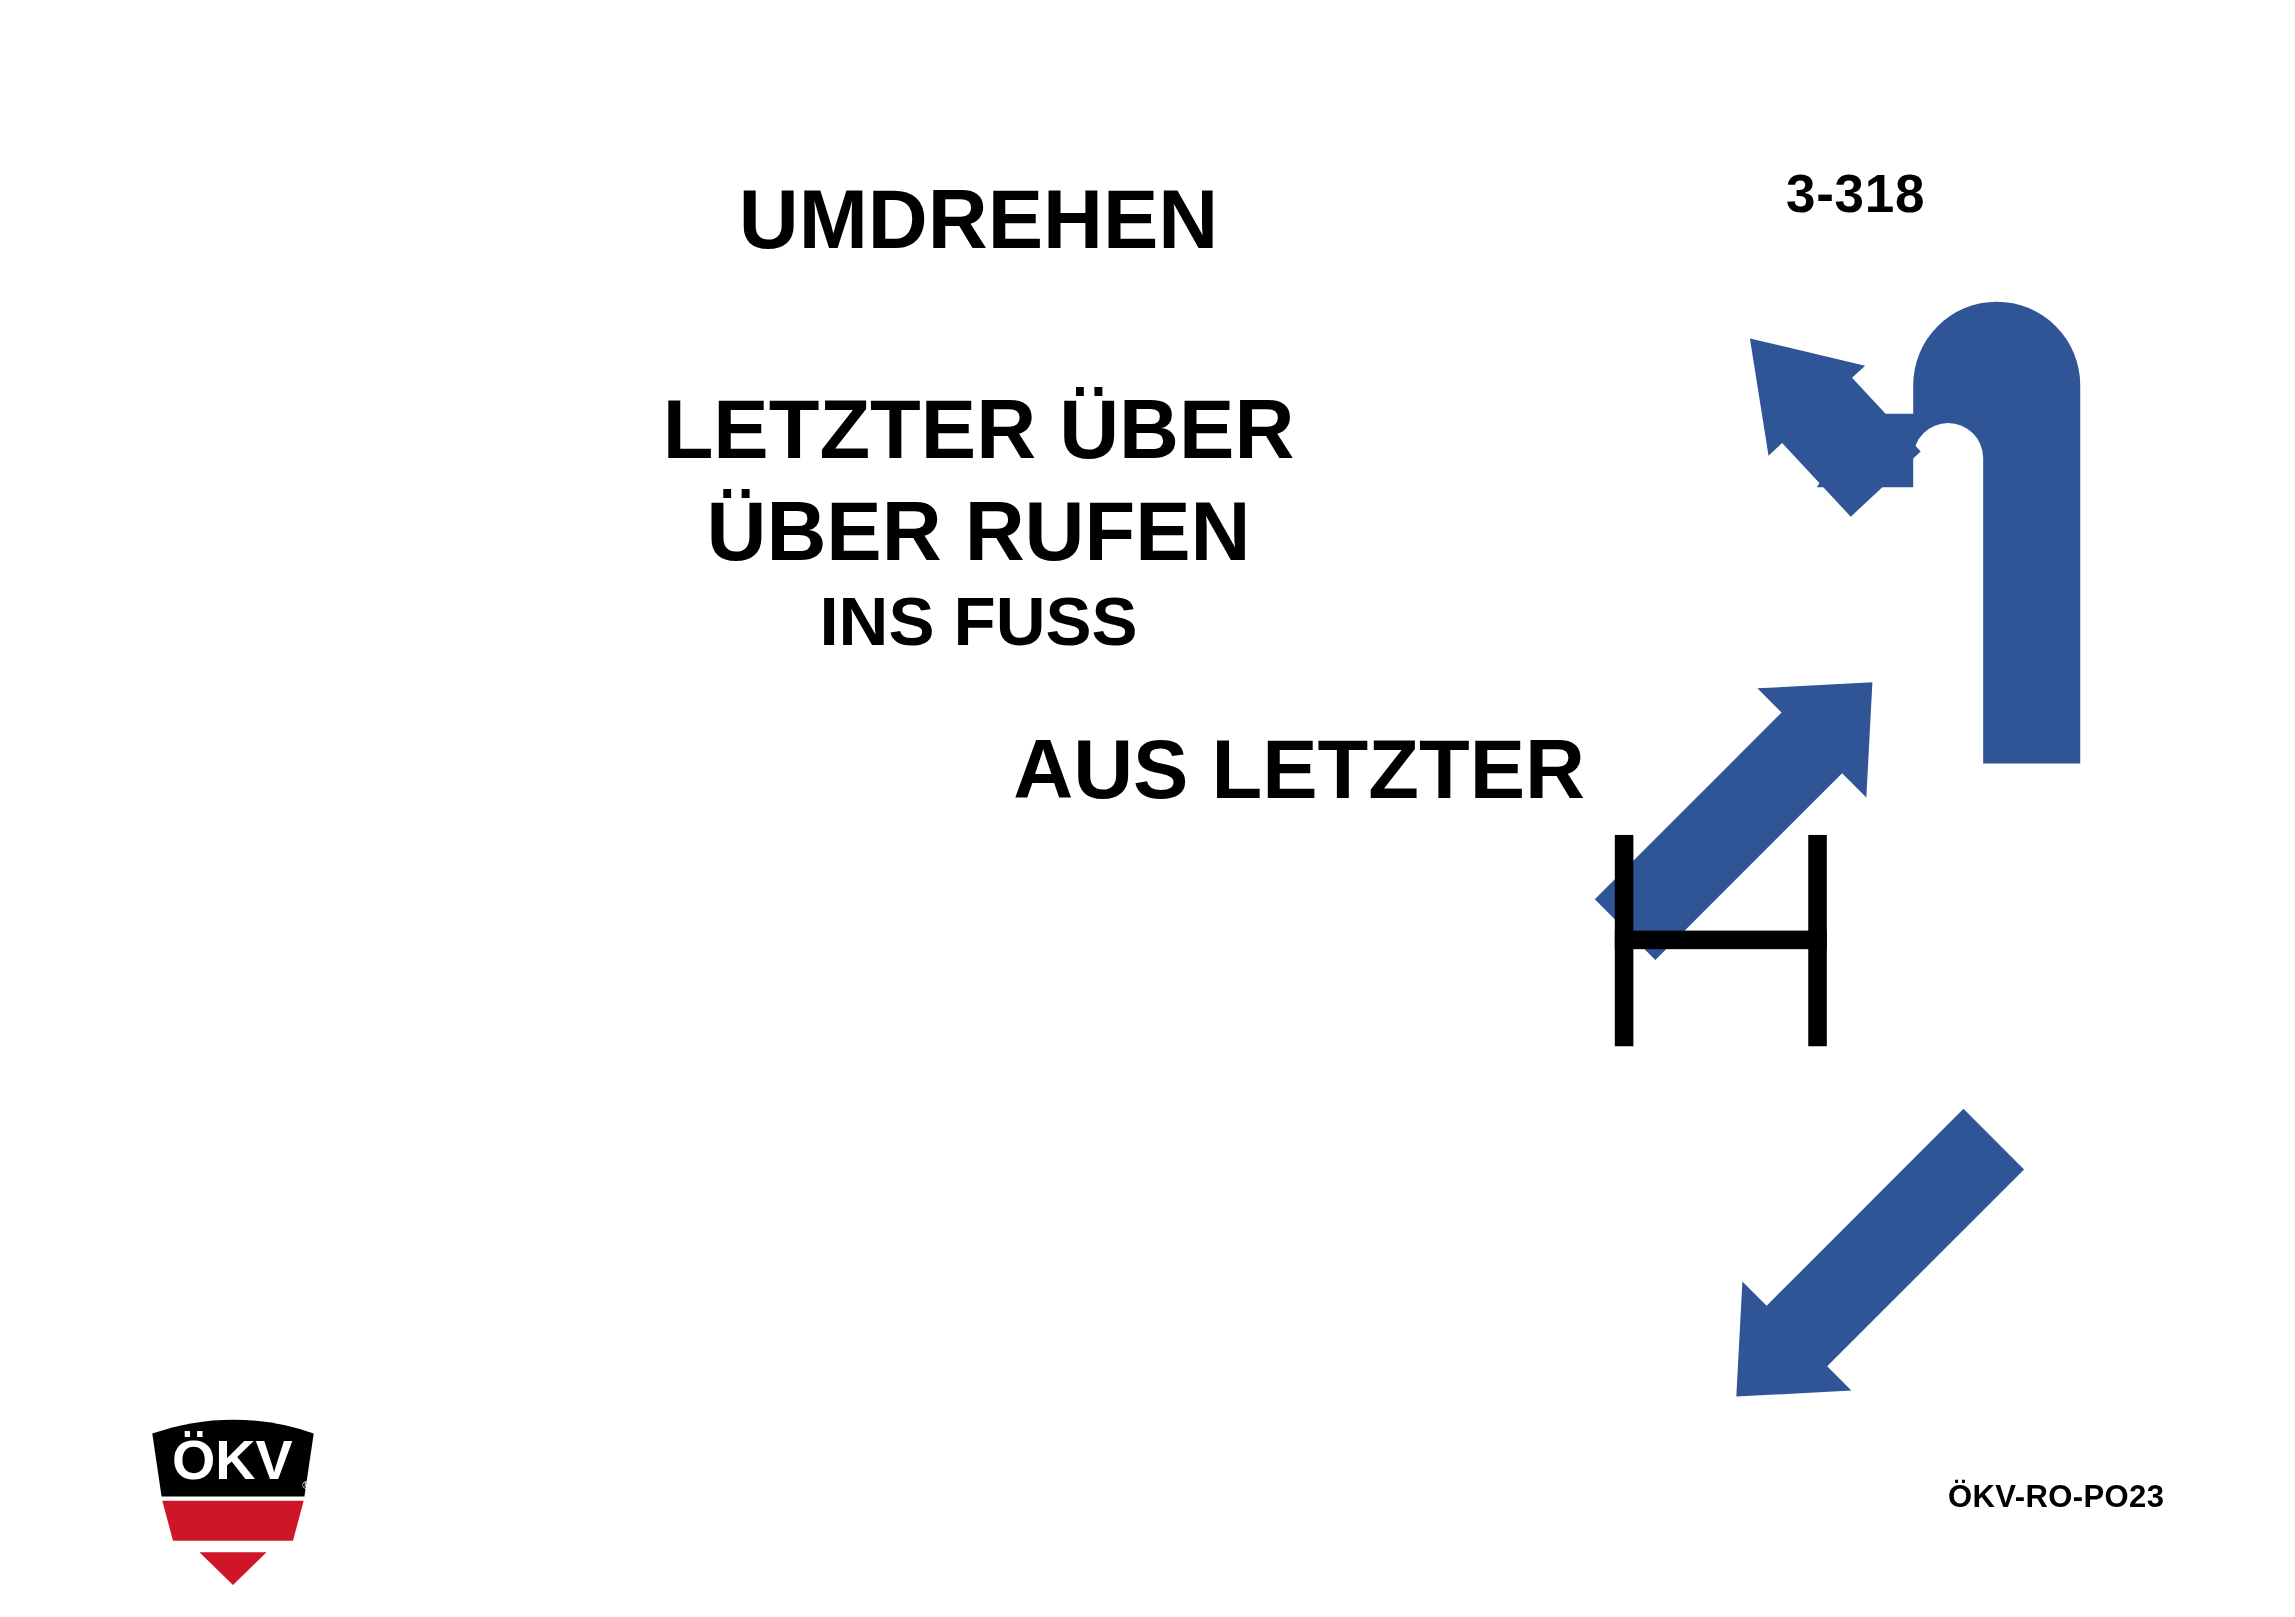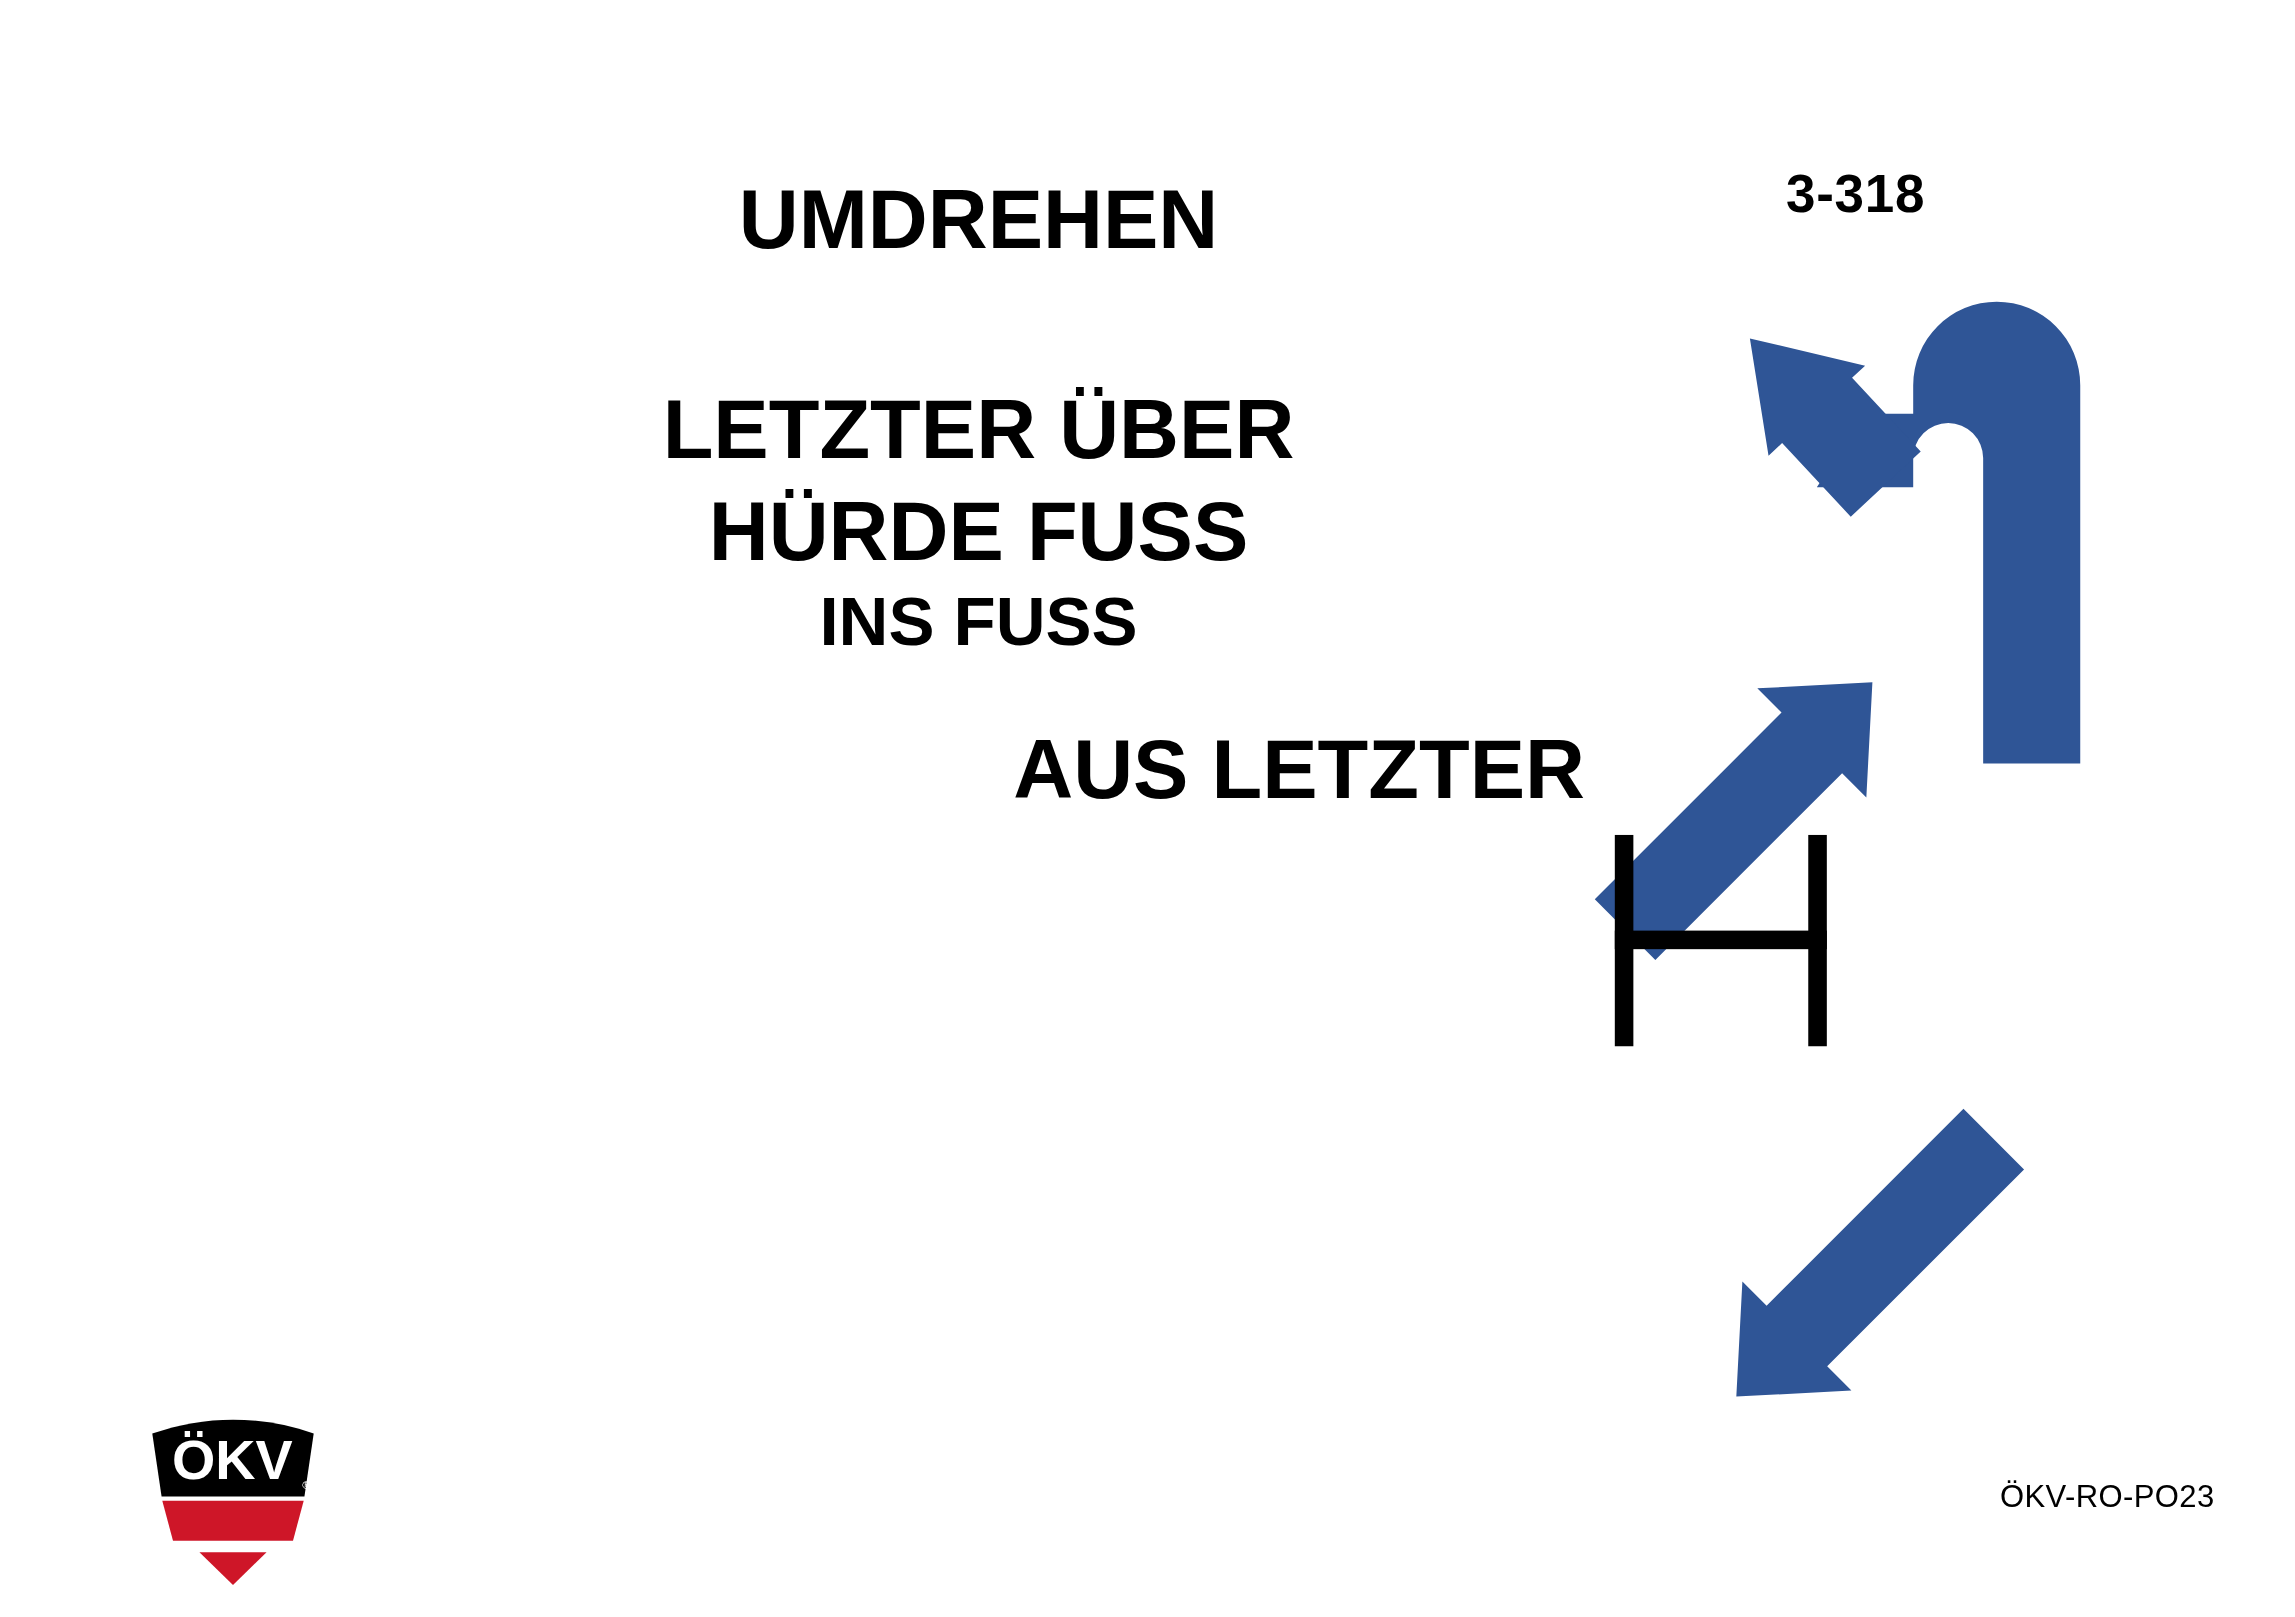--- a/index.html
+++ b/index.html
@@ -57,24 +57,24 @@
     font-weight: bold;
     font-size: 53px;
     color: #000000;
     letter-spacing: 0.7px;
     white-space: nowrap;
   }
 
   
   .code-bottom {
     position: absolute;
-    left: 2000px;
+    left: 1948px;
     top: 1479px;
     font-family: "Liberation Sans", sans-serif;
-    font-weight: normal;
+    font-weight: bold;
     font-size: 31px;
     color: #000000;
     letter-spacing: 0.4px;
     white-space: nowrap;
   }
 
   
   .diagram {
     position: absolute;
     left: 1527px;
@@ -100,21 +100,21 @@
   <div class="code-top">3-318</div>
 
   <div class="text-column">
 
     <div class="block block-1">
       <div class="line l-umdrehen">UMDREHEN</div>
     </div>
 
     <div class="block block-2">
       <div class="line l-versetzt">LETZTER ÜBER</div>
-      <div class="line l-huerde">HÜRDE FUSS</div>
+      <div class="line l-huerde">ÜBER RUFEN</div>
       <div class="line l-insfuss">INS FUSS</div>
     </div>
 
     <div class="block block-3">
       <div class="line l-aus">AUS LETZTER</div>
     </div>
 
   </div>
 
   <svg class="diagram" viewBox="0 0 1010 1660">

